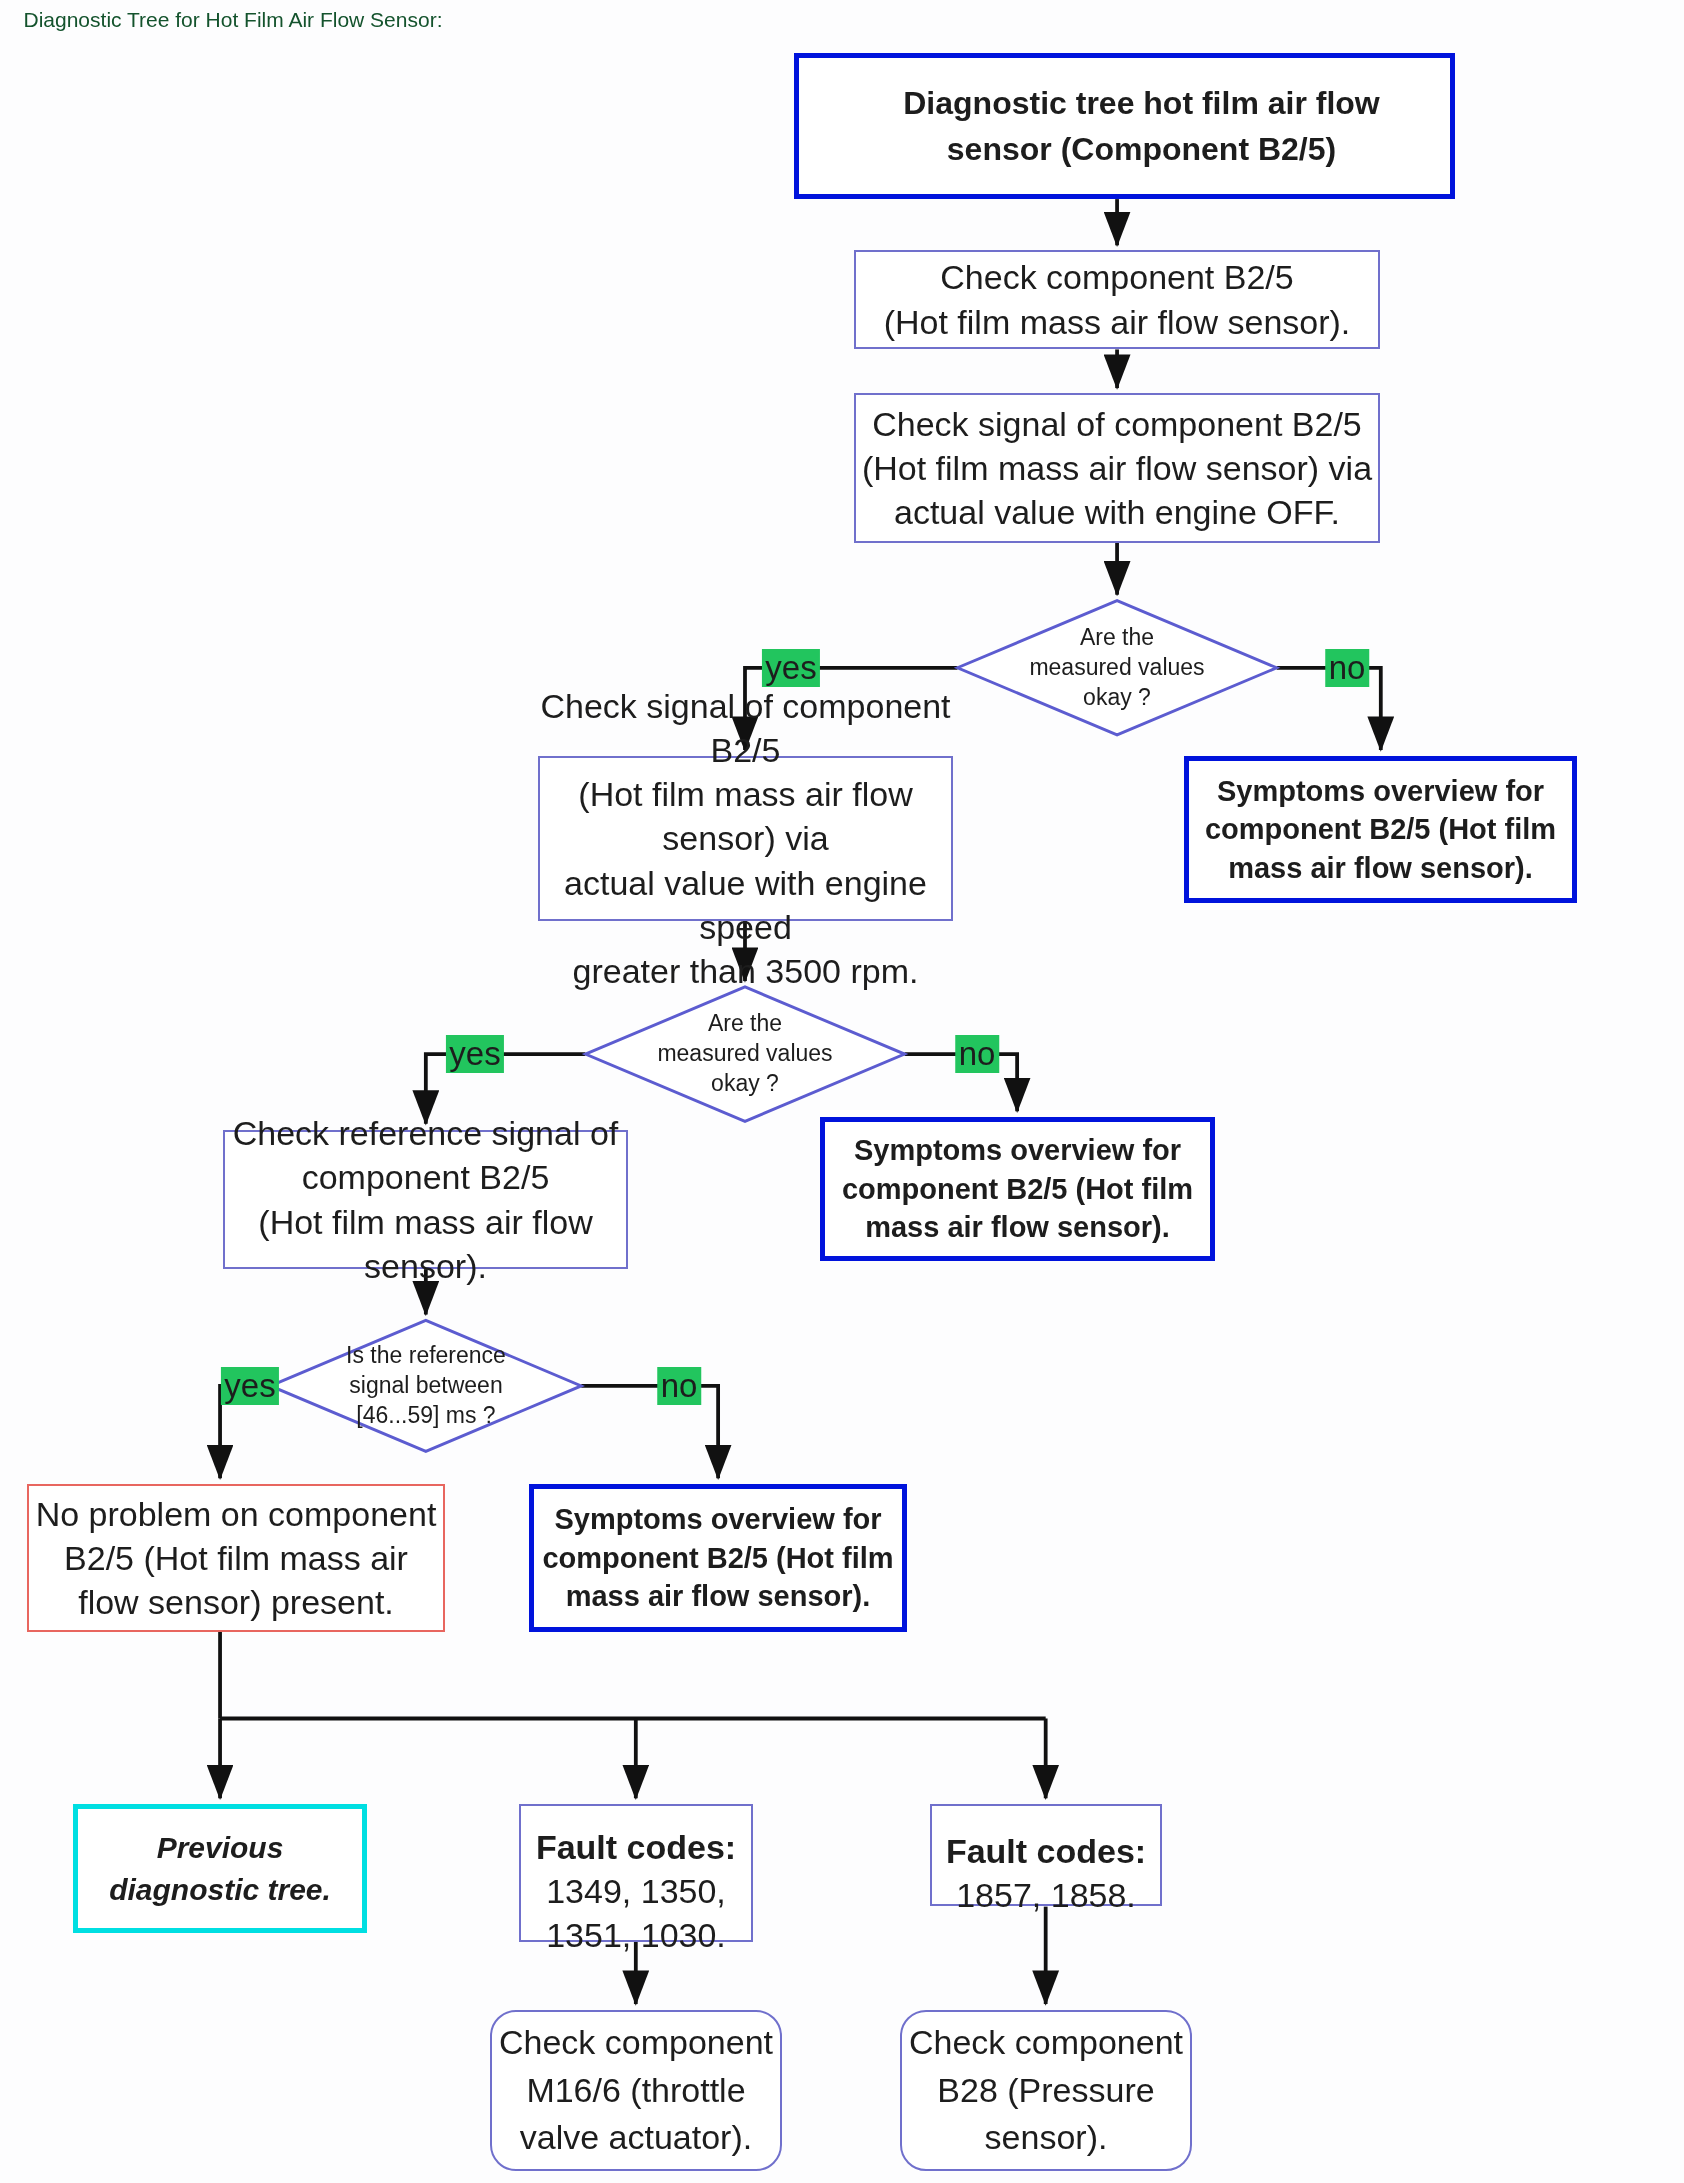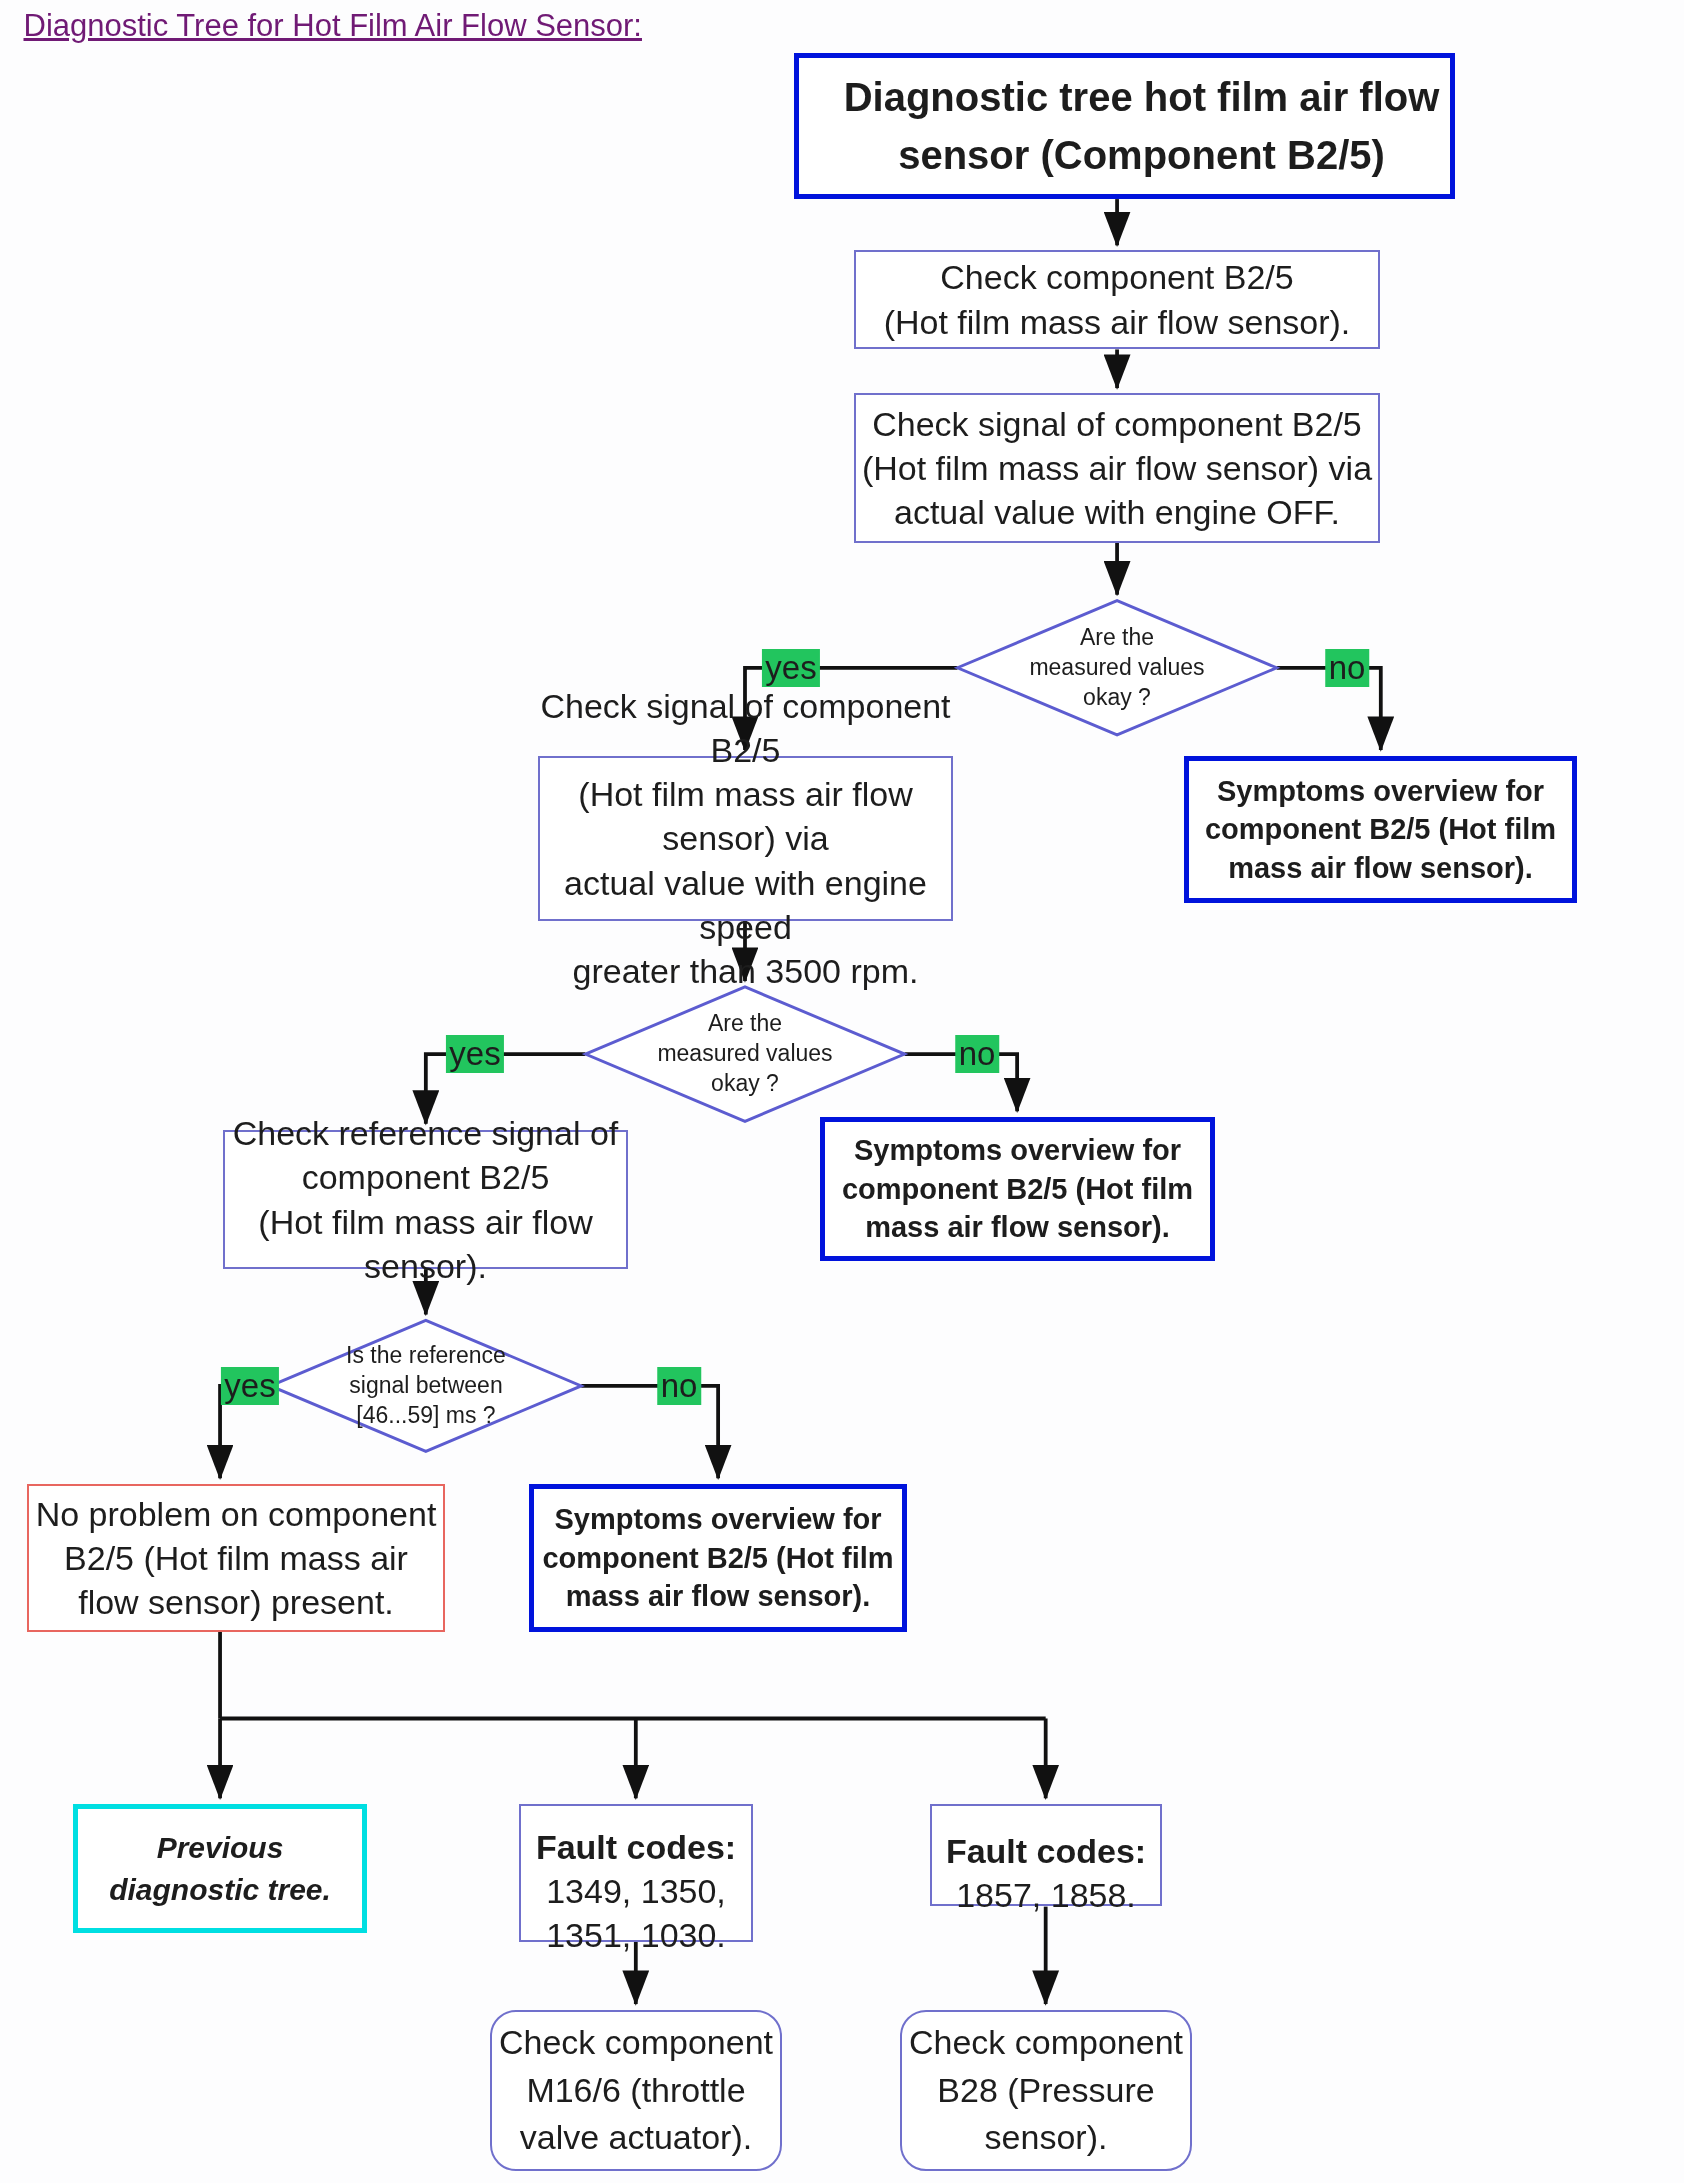--- a/index.html
+++ b/index.html
@@ -1,32 +1,32 @@
 <!DOCTYPE html>
 <html style="font-size:13.4px"><head>
 <meta charset="utf-8">
 <style>
   html,body{margin:0;padding:0;background:#ffffff;}
   .stage{
     position:relative;width:1684px;height:2183px;background:#fdfdfe;
     font-family:"Liberation Sans","DejaVu Sans",sans-serif;color:#1d1d1d;overflow:hidden;
   }
   .page-title{
-    position:absolute;left:23.5px;top:8.4px;font-size:31px;letter-spacing:0;color:#701a75;text-decoration:underline;
+    position:absolute;left:23.5px;top:8.4px;font-size:21px;letter-spacing:0;color:#14532d;
   }
   .box{
     position:absolute;display:flex;flex-direction:column;align-items:center;justify-content:center;
     text-align:center;white-space:pre-line;box-sizing:border-box;background:#ffffff;
     font-size:34px;line-height:1.3;
   }
   .thin  {border:2.5px solid #7070cc;}
   .thick {border:5.9px solid #0013dc;font-weight:bold;font-size:29px;line-height:1.33;}
   .redbox{border:2.5px solid #e8665f;}
   .cyanbox{border:5px solid #00dfe2;font-weight:bold;font-size:30px;line-height:1.4;font-style:italic;}
-  .root-node{font-size:40px;font-weight:bold;line-height:1.45;padding-left:34px;}
+  .root-node{font-size:32px;font-weight:bold;line-height:1.45;padding-left:34px;}
   .loose{line-height:1.4;border-radius:26px;}
   .fault-label{font-weight:bold;margin-top:36px;}
   .dtext{
     position:absolute;transform:translate(-50%,-50%);text-align:center;white-space:pre-line;
     font-size:23px;line-height:1.3;z-index:3;
   }
   .edge-label{
     position:absolute;transform:translate(-50%,-50%);font-size:33px;background:#22c55e;
     padding:0 3.4px;z-index:3;
   }

